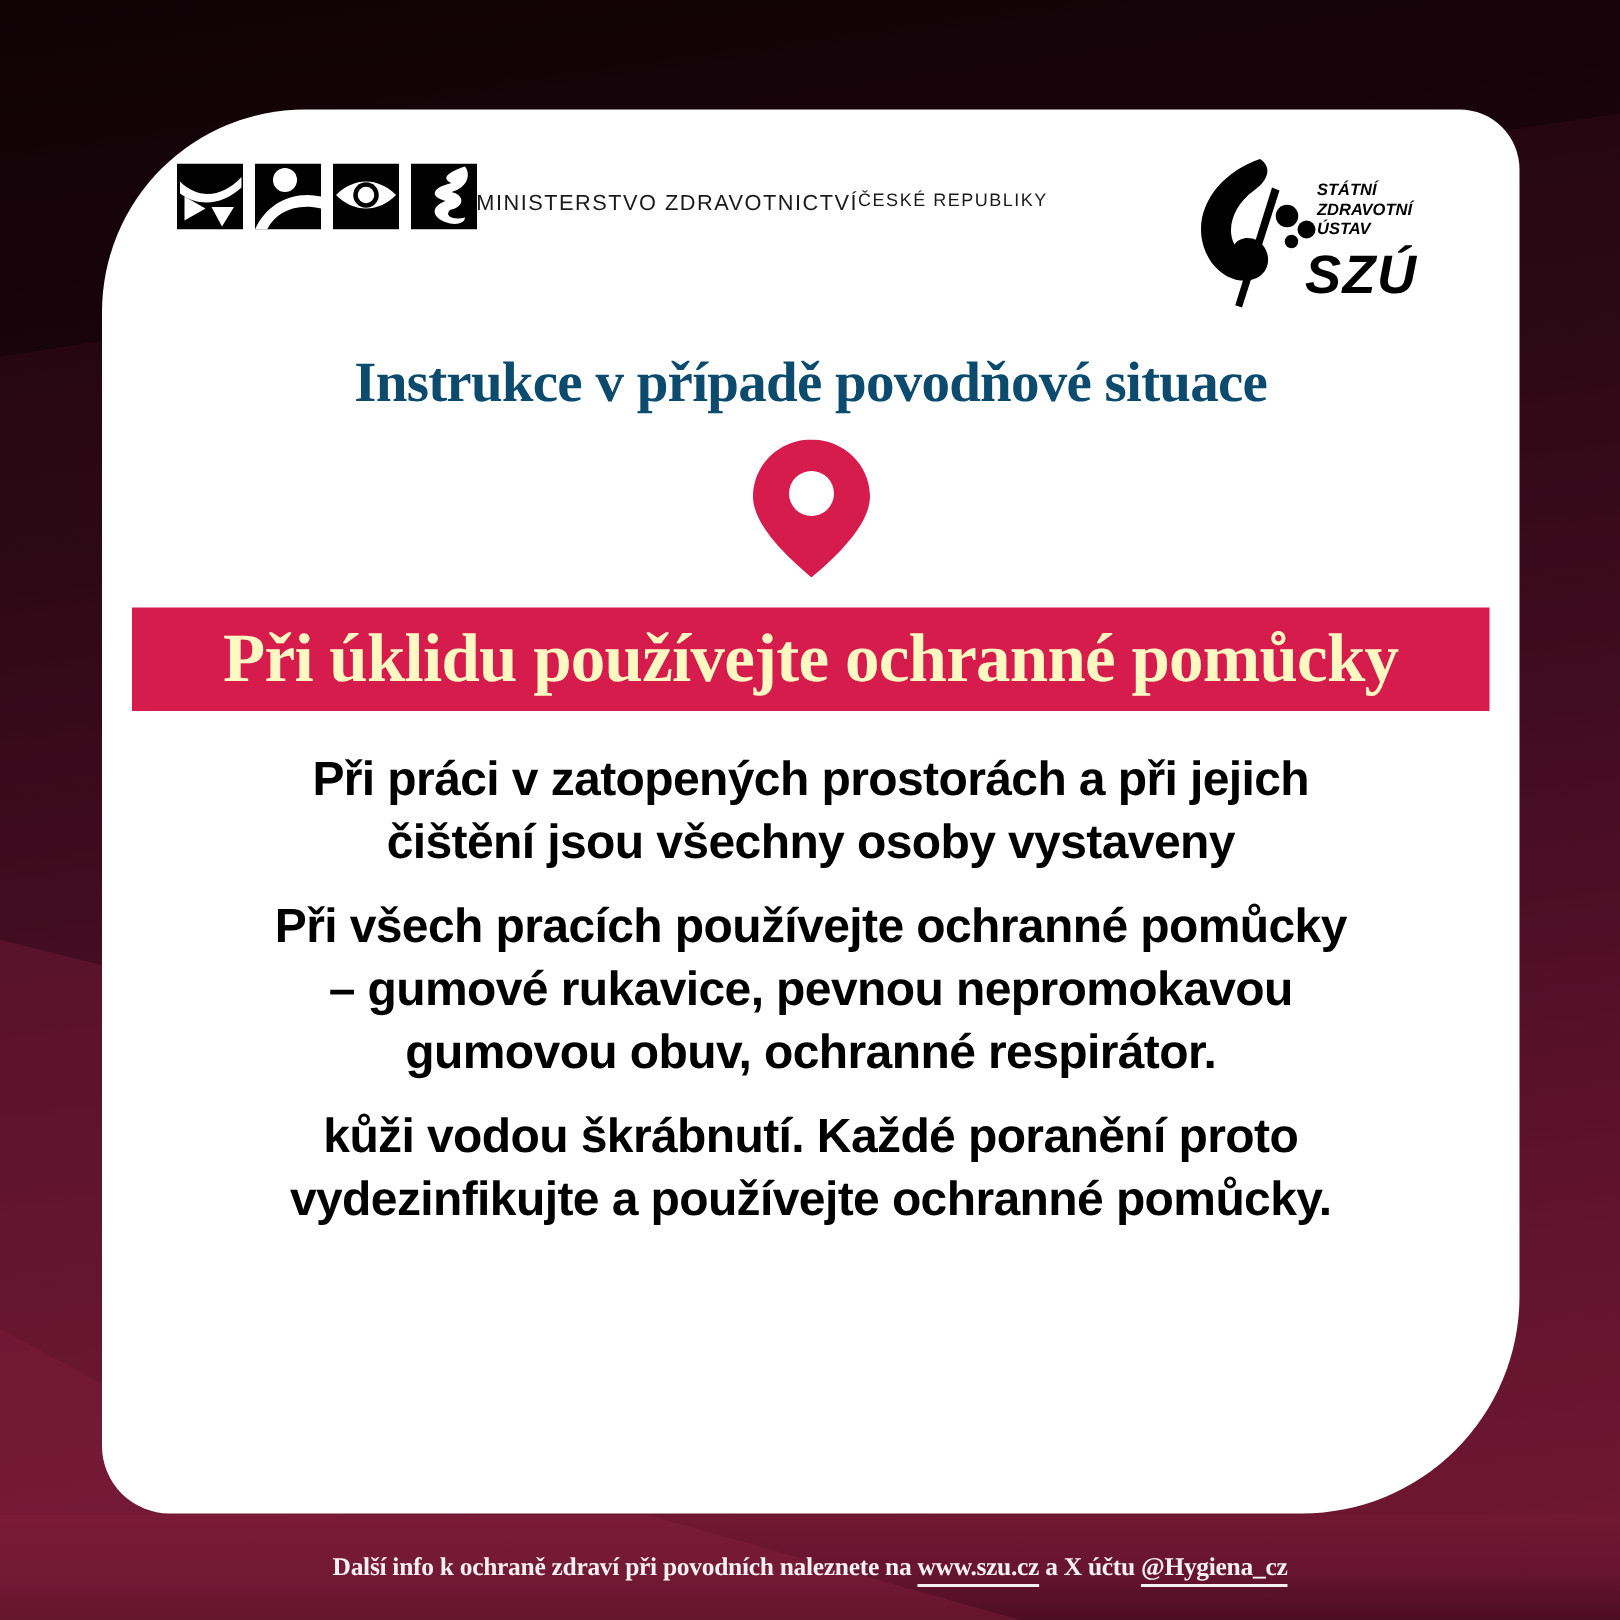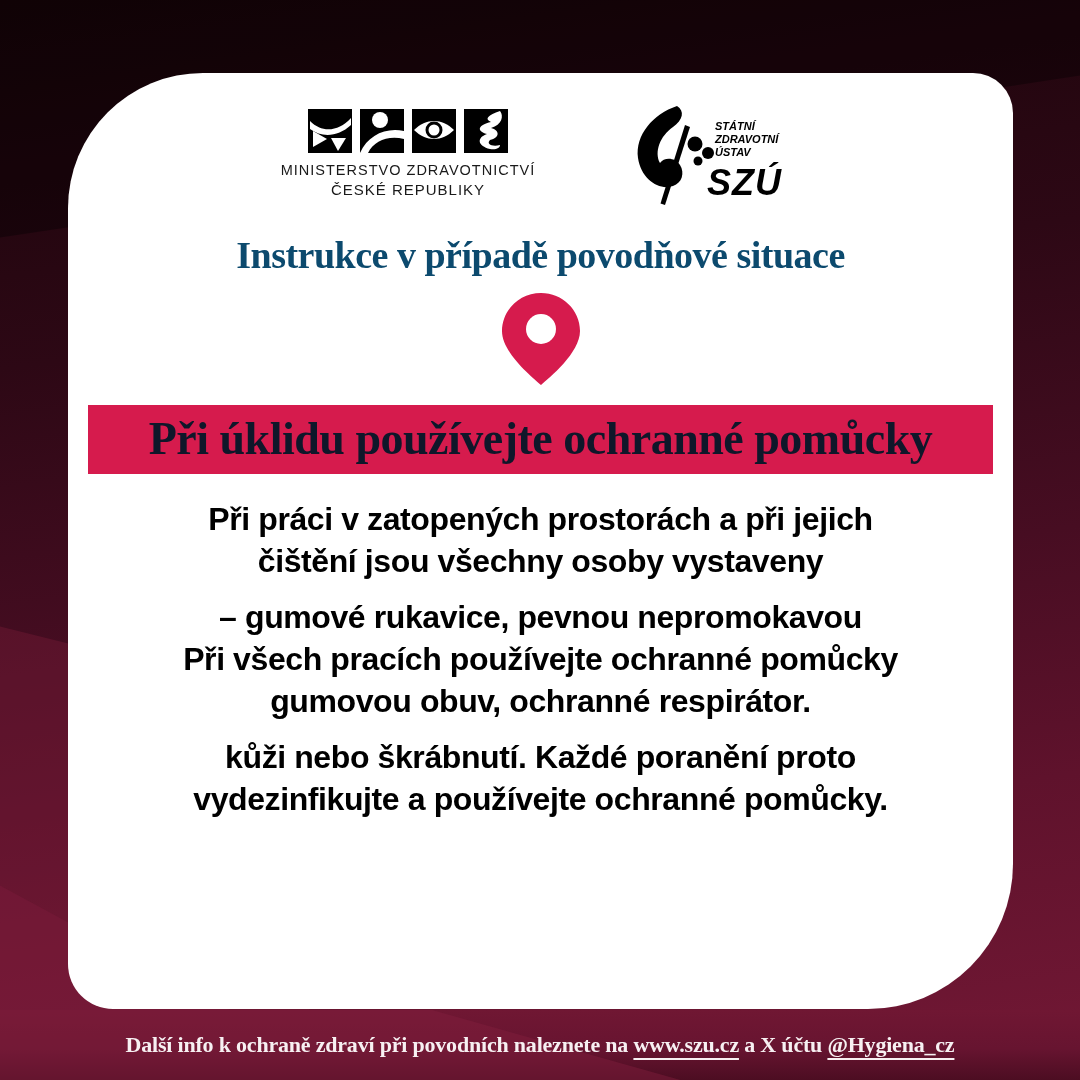--- a/index.html
+++ b/index.html
@@ -17,35 +17,35 @@
 
   .card{
     position:absolute;left:68px;top:73px;width:945px;height:936px;
     background:#ffffff;
     border-radius:135px 40px 145px 45px;
     display:flex;flex-direction:column;align-items:center;
     box-sizing:border-box;padding-top:30px;
   }
 
   .logos-row{display:flex;align-items:flex-start;gap:80px;margin-top:2px;height:102px;}
-  .ministry{display:flex;flex-direction:column;align-items:center;margin-top:4px;}
+  .ministry{display:flex;flex-direction:row;align-items:center;margin-top:4px;}
   .ministry .txt1{font-size:14.5px;letter-spacing:1px;color:#1a1a1a;margin-top:9px;font-weight:400;}
-  .ministry .txt2{font-size:15px;letter-spacing:1px;color:#1a1a1a;margin-top:3px;font-weight:400;}
+  .ministry .txt2{font-size:12px;letter-spacing:1px;color:#1a1a1a;margin-top:3px;font-weight:400;}
 
   .title{
     margin:26px 0 0 0;font-family:"Liberation Serif",serif;font-weight:700;
     font-size:38px;color:#0c4a6e;letter-spacing:-0.5px;
   }
 
   .pin{margin-top:16px;}
 
   .banner{
     margin-top:20px;width:905px;height:69px;
     background:var(--accent);
-    color:#0f172a;text-align:center;
+    color:#fef9c3;text-align:center;
     font-family:"Liberation Serif",serif;font-weight:700;
     font-size:46px;line-height:67px;letter-spacing:-0.5px;
     white-space:nowrap;
   }
 
   .paragraphs{margin-top:24px;display:flex;flex-direction:column;align-items:center;}
   .para{margin-bottom:14px;text-align:center;}
   .line{
     font-size:32px;line-height:42px;font-weight:700;color:#000;
     letter-spacing:-0.4px;white-space:nowrap;
@@ -53,21 +53,21 @@
 
   .footer{
     position:absolute;left:0;bottom:0;width:1080px;height:70px;
     background:linear-gradient(180deg,#701733 0%,#671430 55%,#4c0d22 100%);
     display:flex;align-items:center;justify-content:center;
   }
   .footer-wedge{position:absolute;inset:0;background:#82203f;opacity:.45;clip-path:polygon(0 0,40% 0,63% 100%,0 100%);}
   .footer-text{
     position:relative;z-index:1;
     font-family:"Liberation Serif",serif;font-weight:700;
-    font-size:22px;color:#f7f0f2;white-space:nowrap;letter-spacing:-0.2px;text-align:right;
+    font-size:17px;color:#f7f0f2;white-space:nowrap;letter-spacing:-0.2px;text-align:right;
   }
   .footer-text a{
     color:#f7f0f2;text-decoration:underline;
     text-decoration-thickness:2px;text-underline-offset:6px;
   }
 </style>
 </head>
 <body>
 
 <div class="page" style="--accent:#d61b4d;">
@@ -127,26 +127,26 @@
     </svg>
 
     <div class="banner">Při úklidu používejte ochranné pomůcky</div>
 
     <div class="paragraphs">
       <div class="para">
         <div class="line">Při práci v zatopených prostorách a při jejich</div>
         <div class="line">čištění jsou všechny osoby vystaveny</div>
       </div>
       <div class="para">
+        <div class="line">Při všech pracích používejte ochranné pomůcky</div>
         <div class="line">– gumové rukavice, pevnou nepromokavou</div>
-        <div class="line">Při všech pracích používejte ochranné pomůcky</div>
         <div class="line">gumovou obuv, ochranné respirátor.</div>
       </div>
       <div class="para">
-        <div class="line">kůži nebo škrábnutí. Každé poranění proto</div>
+        <div class="line">kůži vodou škrábnutí. Každé poranění proto</div>
         <div class="line">vydezinfikujte a používejte ochranné pomůcky.</div>
       </div>
     </div>
 
   </div>
 
   <div class="footer">
     <div class="footer-wedge"></div>
     <div class="footer-text"><span>Další info k ochraně zdraví při povodních naleznete na </span><a href="#">www.szu.cz</a><span> a X účtu </span><a href="#">@Hygiena_cz</a></div>
   </div>

